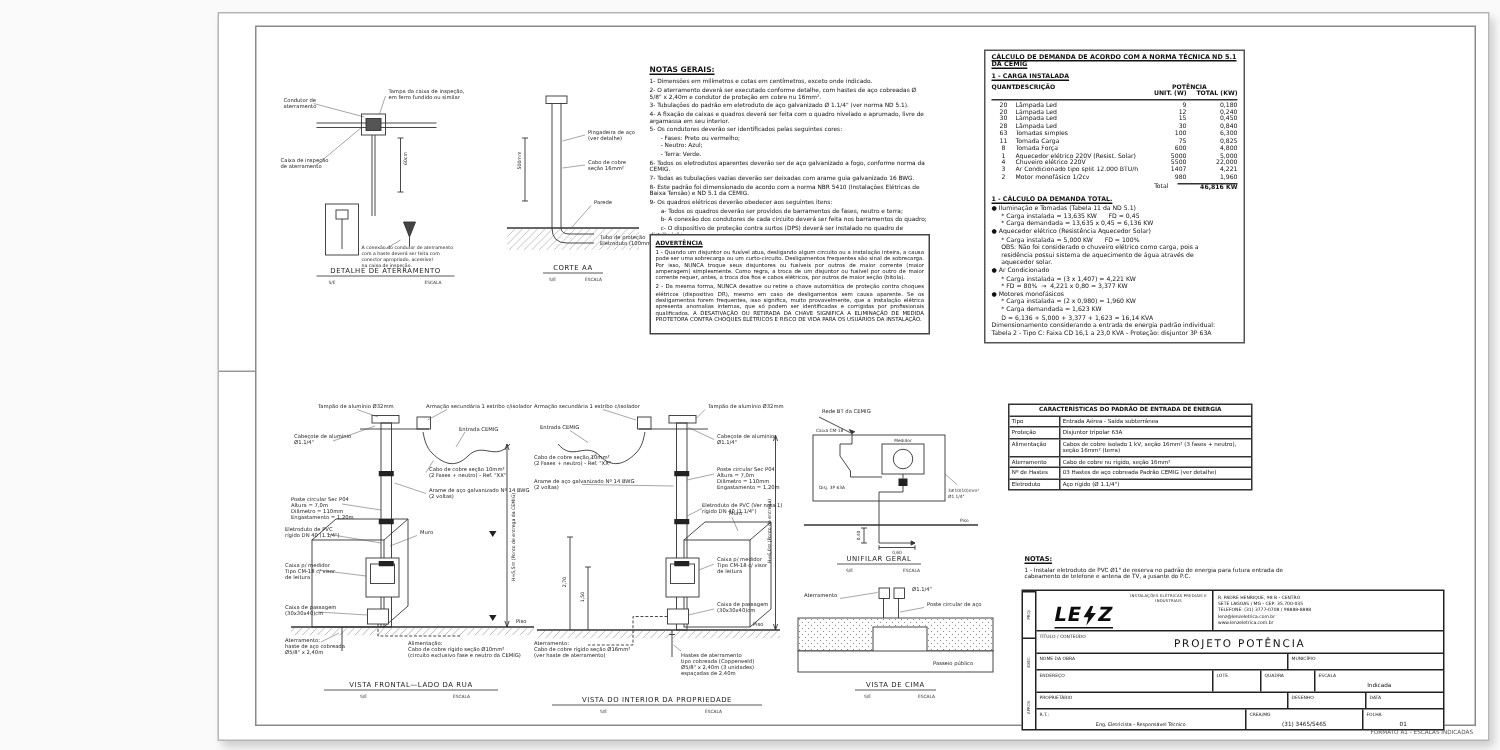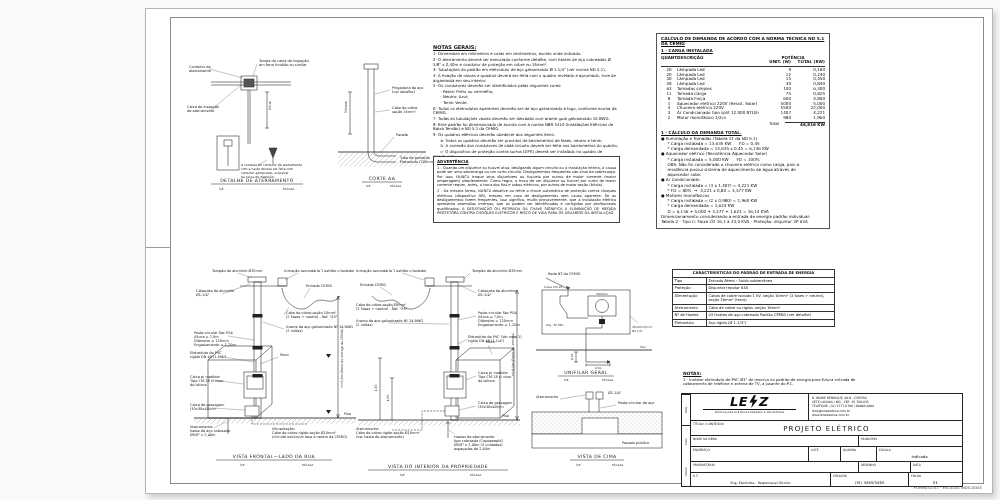--- a/index.html
+++ b/index.html
@@ -56,21 +56,21 @@
   .tb-side .sv{flex:1;display:flex;align-items:center;justify-content:center;border-bottom:.7px solid #222;
                font-size:2.6px;writing-mode:vertical-rl;transform:rotate(180deg);color:#333}
   .tb-side .sv:last-child{border-bottom:none}
   .tb-main{flex:1;display:flex;flex-direction:column}
   .tb-row{display:flex;border-bottom:.7px solid #222;box-sizing:border-box}
   .tb-row:last-child{border-bottom:none}
   .cell{position:relative;border-right:.7px solid #222;padding:1px 2px;box-sizing:border-box;overflow:hidden}
   .cell:last-child{border-right:none}
   .cl-label{font-size:3px;color:#222;display:block}
   .r1{height:27px}.r2{height:15px}.r3{height:11px}.r4{height:15px}.r5{height:11px}.r6{flex:1}
-  .tb-logo{width:118px;display:flex;flex-direction:column;justify-content:flex-start}
+  .tb-logo{width:118px;display:flex;flex-direction:row;justify-content:flex-start}
   .logo-line{display:flex;align-items:flex-end;justify-content:center;gap:1px;border-bottom:1.3px solid #111;
              margin:0 10px;padding-bottom:1px}
   .logo-le,.logo-z{font-size:13px;font-weight:bold;font-style:italic;line-height:1;color:#0c0c0c;letter-spacing:.5px}
   .logo-tag{font-size:2.5px;text-align:center;margin-top:1px;letter-spacing:.15px}
   .tb-addr{flex:1;padding:2px 3px;font-size:3px;line-height:1.4}
   .tb-title-cell{flex:1;text-align:center}
   .tb-title-text{font-size:7px;letter-spacing:1.2px;margin-top:2.5px}
   .val-c{display:block;text-align:center;font-size:3.8px;margin-top:1.5px}
   .rt-name{position:absolute;bottom:1px;left:0;right:0;text-align:center;font-size:3.2px}
   #footnote{left:740px;top:484.5px;width:242px;text-align:right;font-size:3.8px;color:#555}
@@ -581,21 +581,21 @@
       <div class="addr-line">R. PADRE HENRIQUE, 98 B - CENTRO</div>
           <div class="addr-line">SETE LAGOAS / MG - CEP: 35.700-035</div>
           <div class="addr-line">TELEFONE: (31) 3777-0708 / 98888-8888</div>
           <div class="addr-line">lenz@lenzeletrica.com.br</div>
           <div class="addr-line">www.lenzeletrica.com.br</div>
         </div>
     </div>
     <div class="tb-row r2">
       <div class="cell tb-title-cell">
         <span class="cl-label" style="position:absolute;left:2px;top:1px">TÍTULO / CONTEÚDO</span>
-        <div class="tb-title-text">PROJETO ELÉTRICO</div>
+        <div class="tb-title-text">PROJETO POTÊNCIA</div>
       </div>
     </div>
     <div class="tb-row r3">
       <div class="cell" style="width:168px">
           <span class="cl-label">NOME DA OBRA</span>
         </div>
       <div class="cell" style="flex:1">
           <span class="cl-label">MUNICÍPIO</span>
         </div>
     </div>

